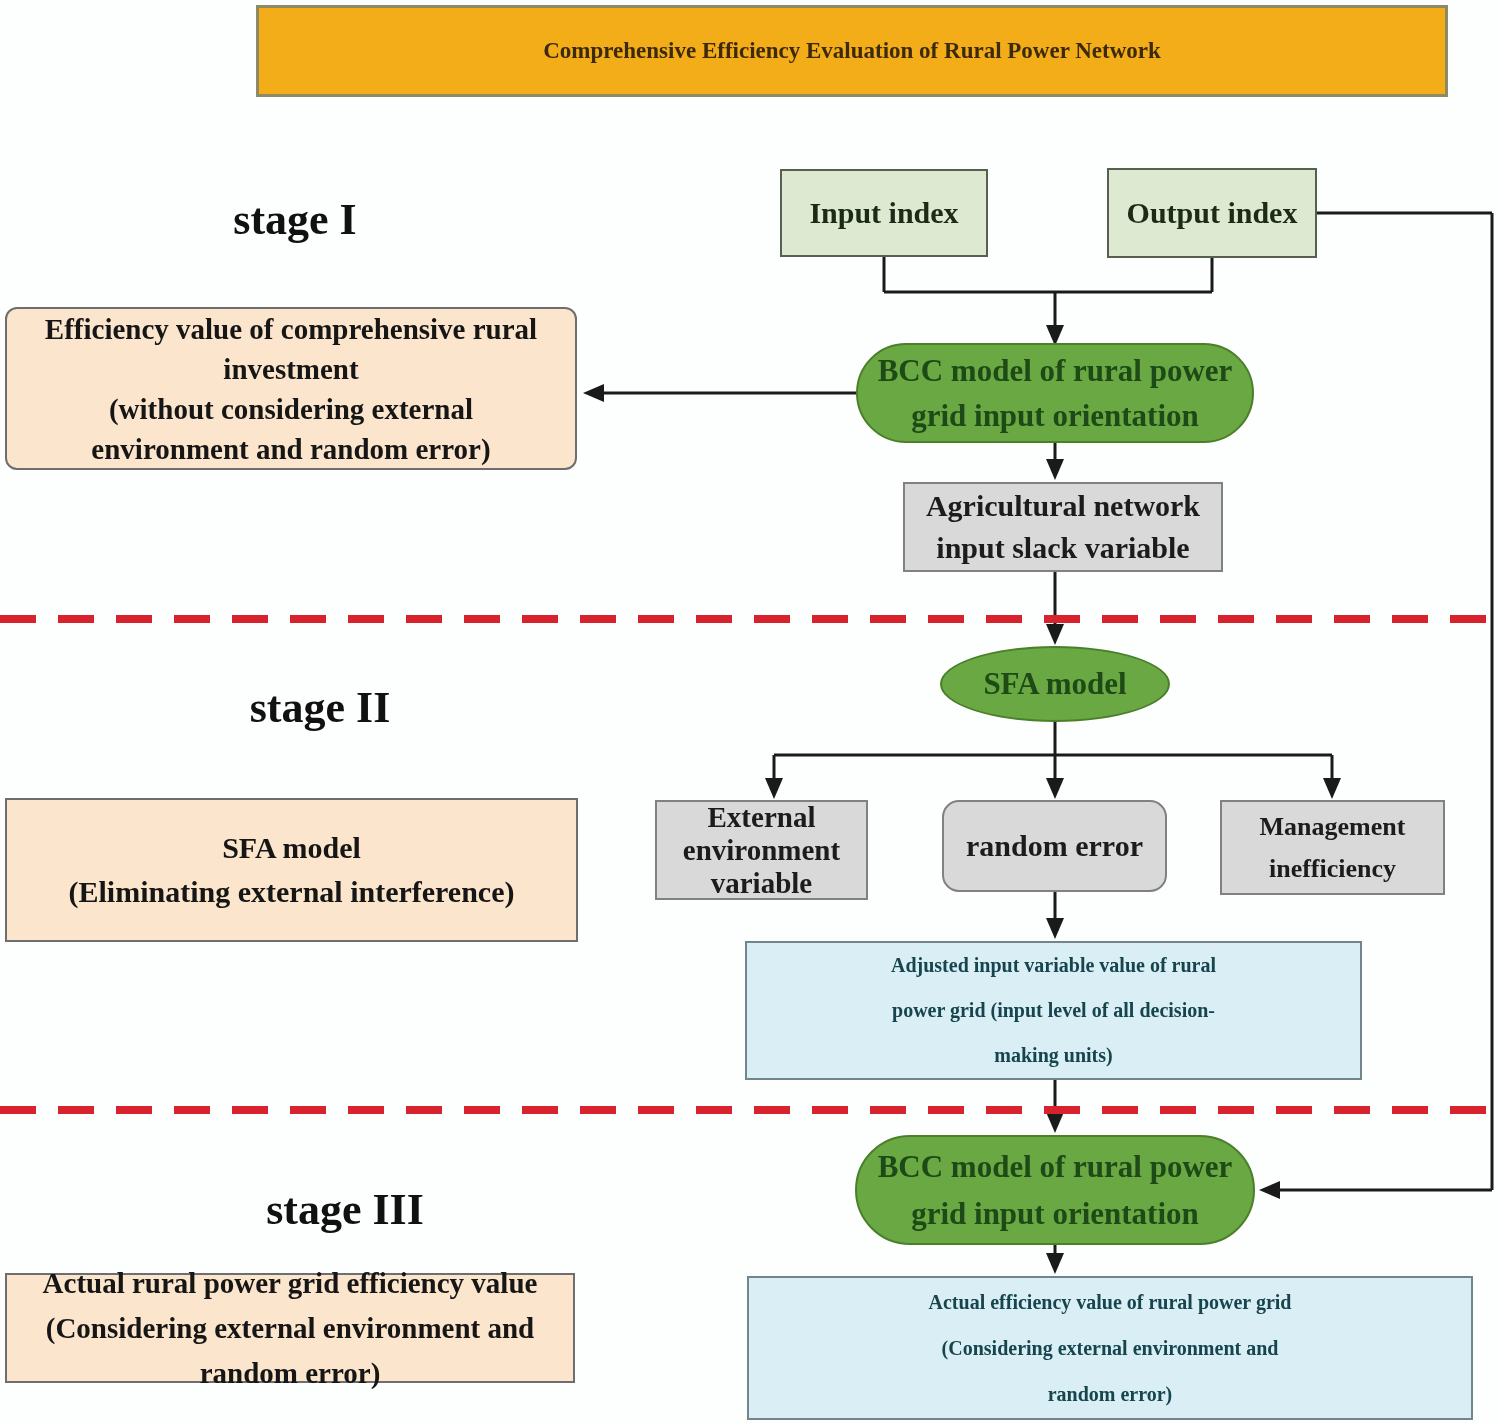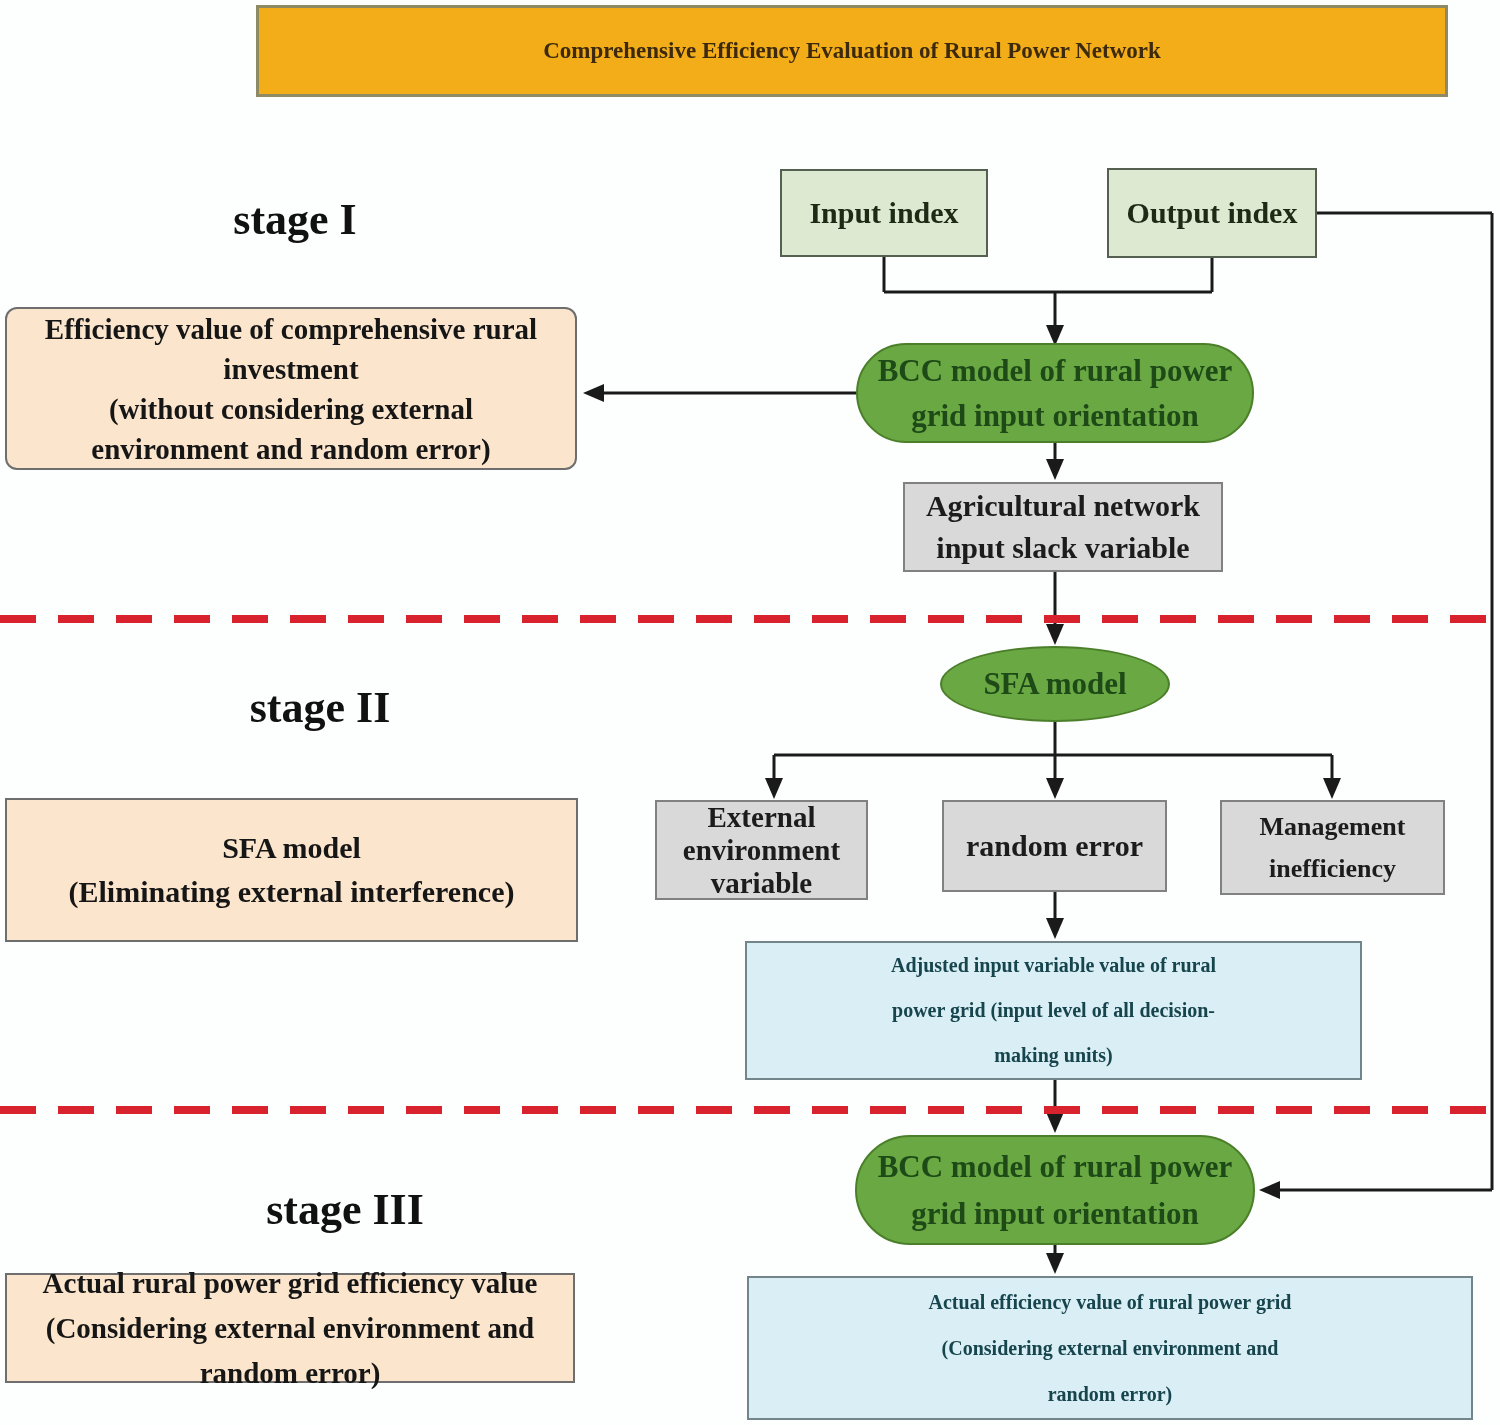--- a/index.html
+++ b/index.html
@@ -48,21 +48,21 @@
     color:var(--peach_text,#161616);font-size:29px;
   }
   #peach1{left:5px;top:307px;width:572px;height:163px;line-height:40px;border-radius:12px;}
   #peach2{left:5px;top:798px;width:573px;height:144px;line-height:44px;font-size:30px;}
   #peach3{left:5px;top:1273px;width:570px;height:110px;line-height:45px;}
   .graybox{
     background:var(--gray_fill,#d9d9d9);border:2px solid var(--gray_border,#818181);
     color:var(--gray_text,#1c1c1c);font-size:29px;
   }
   #external-env{left:655px;top:800px;width:213px;height:100px;line-height:33px;}
-  #random-error{left:942px;top:800px;width:225px;height:92px;font-size:30px;}
+  #random-error{left:942px;top:800px;width:225px;height:92px;font-size:30px;border-radius:17px;}
   #management{left:1220px;top:800px;width:225px;height:95px;line-height:42px;font-size:26px;}
   .bluebox{
     background:var(--blue_fill,#d9eef5);border:2px solid var(--blue_border,#72858b);
     color:var(--blue_text,#17454d);font-size:20px;
   }
   #adjusted-input{left:745px;top:941px;width:617px;height:139px;line-height:45px;}
   #actual-right{left:747px;top:1276px;width:726px;height:144px;line-height:46px;}
   #connector-layer{position:absolute;left:0;top:0;width:1500px;height:1425px;pointer-events:none;}
   .conn{stroke:var(--line_black,#1a1a1a);stroke-width:3;fill:none;}
   .arrow{fill:var(--line_black,#1a1a1a);stroke:none;}

